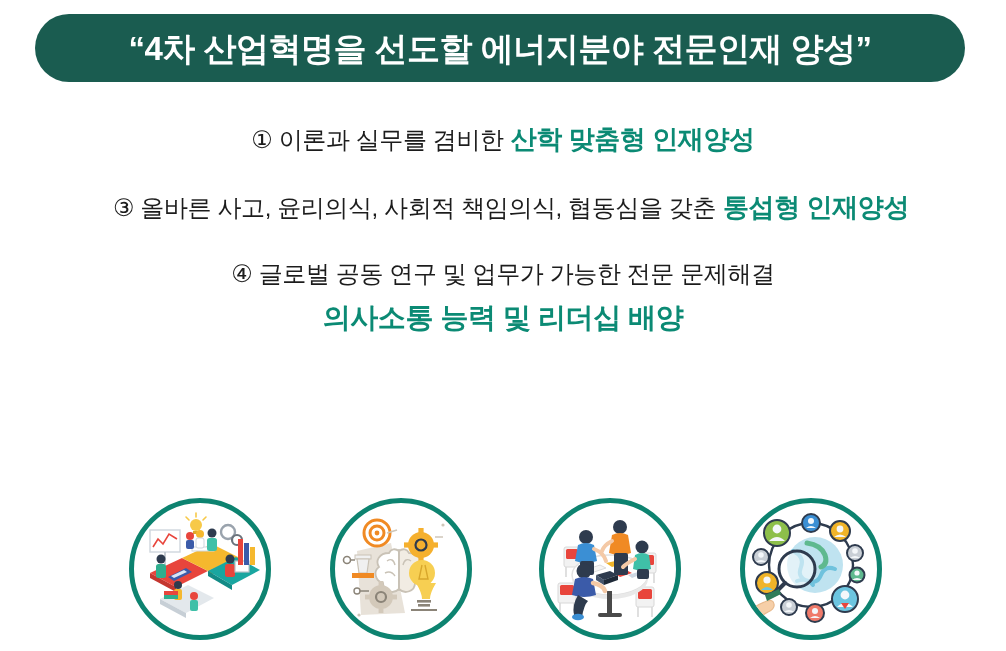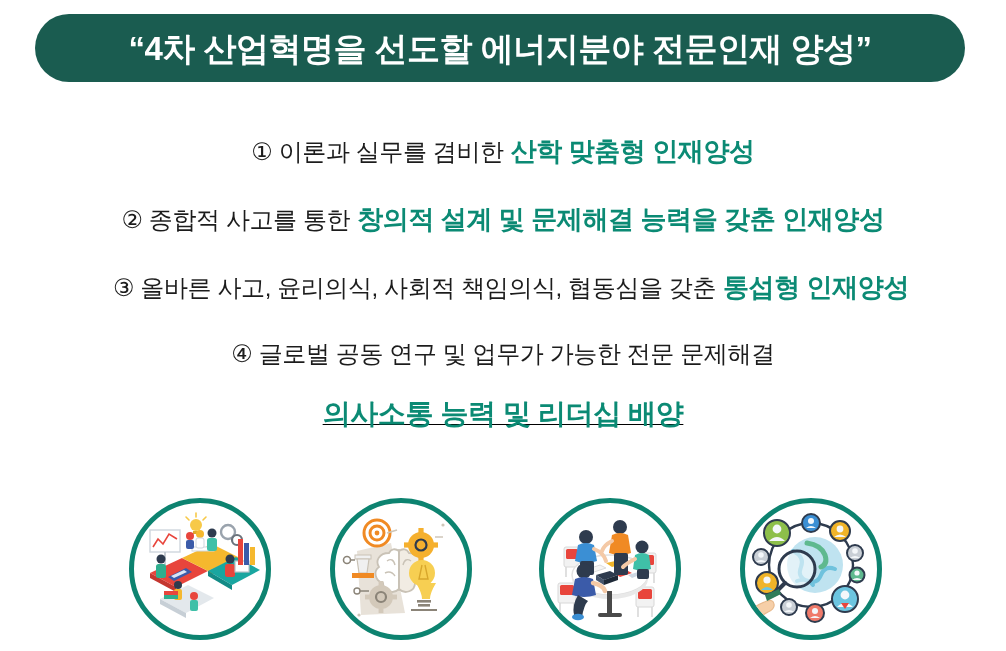--- a/index.html
+++ b/index.html
@@ -32,25 +32,25 @@
   
   .goals{
     position:absolute;left:0;top:118px;width:1006px;
   }
   .goal-row{
     width:1006px;
     text-align:center;
     white-space:nowrap;
     line-height:1.0;
   }
-  .goal-1{margin-top:20px;}
+  .goal-1{margin-top:8px;}
   .goal-2{margin-top:42px;}
   .goal-3{margin-top:42px;margin-left:8px;}
   .goal-4{margin-top:42px;}
-  .goal-4b{margin-top:34px;text-decoration:underline;}
+  .goal-4b{margin-top:18px;}
 
   .plain{
     color:#1c1c1c;
     font-size:24px;
     font-weight:normal;
     letter-spacing:-0.4px;
   }
   .accent{
     color:#0b8a74;
     font-size:26px;
@@ -93,23 +93,20 @@
   <div class="header-pill">
     <div class="header-title">“4차 산업혁명을 선도할 에너지분야 전문인재 양성”</div>
   </div>
 
   <div class="goals">
 
     <div class="goal-row goal-1">
       <span class="plain">① 이론과 실무를 겸비한</span><span class="accent">산학 맞춤형 인재양성</span>
     </div>
 
-    <div class="goal-row goal-2">
-      <span class="plain">② 종합적 사고를 통한</span><span class="accent">창의적 설계 및 문제해결 능력을 갖춘 인재양성</span>
-    </div>
 
     <div class="goal-row goal-3">
       <span class="plain">③ 올바른 사고, 윤리의식, 사회적 책임의식, 협동심을 갖춘</span><span class="accent">통섭형 인재양성</span>
     </div>
 
     <div class="goal-row goal-4">
       <span class="plain">④ 글로벌 공동 연구 및 업무가 가능한 전문 문제해결</span>
     </div>
     <div class="goal-row goal-4b">
       <span class="accent-solo">의사소통 능력 및 리더십 배양</span>

